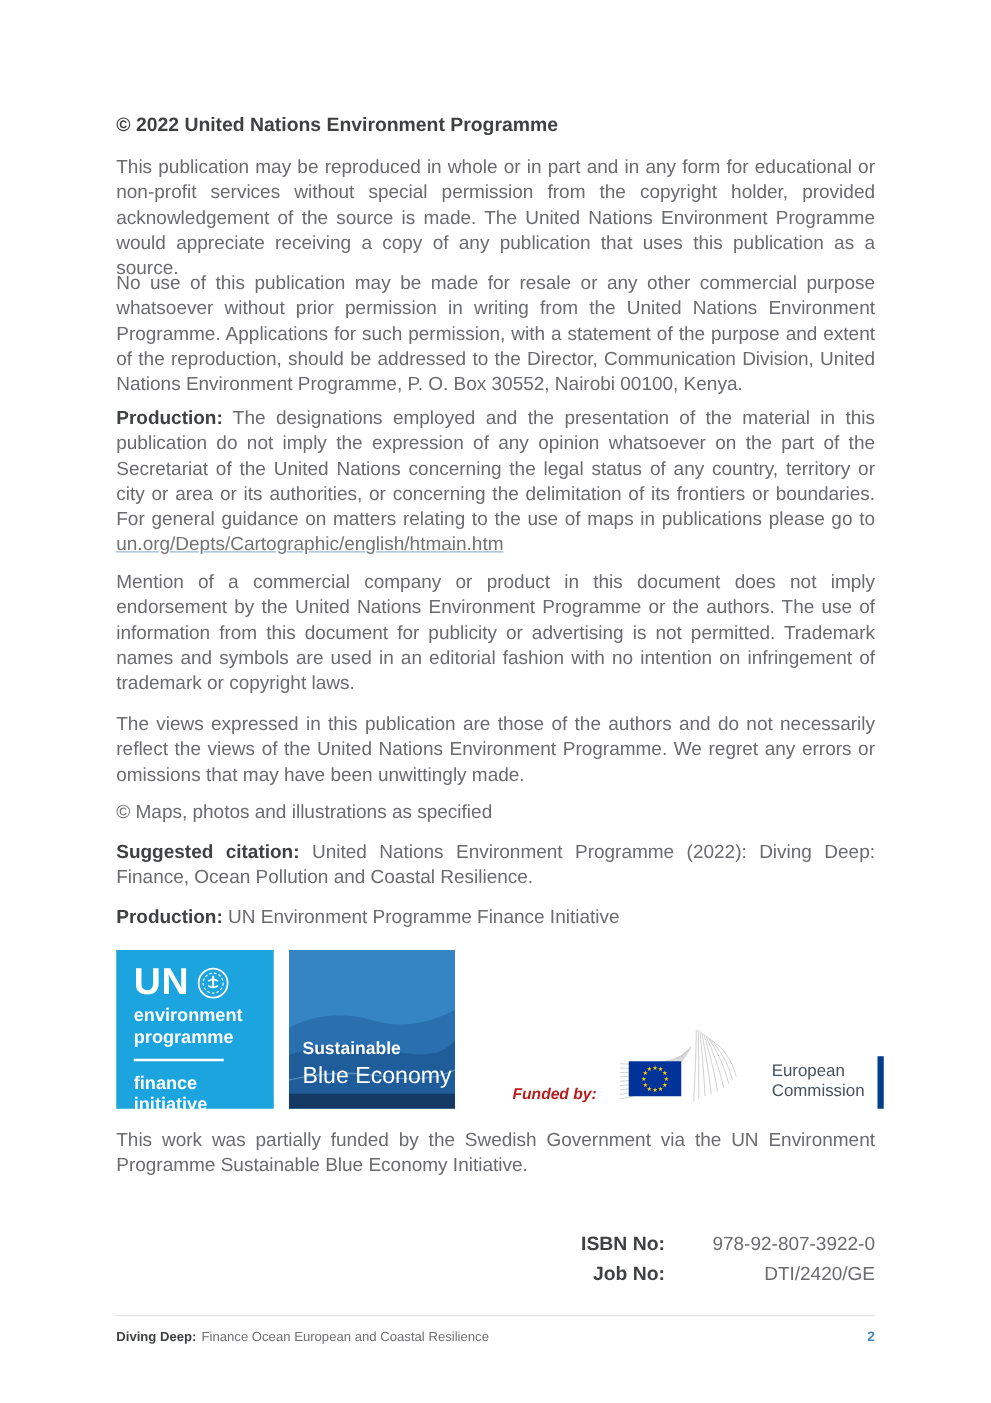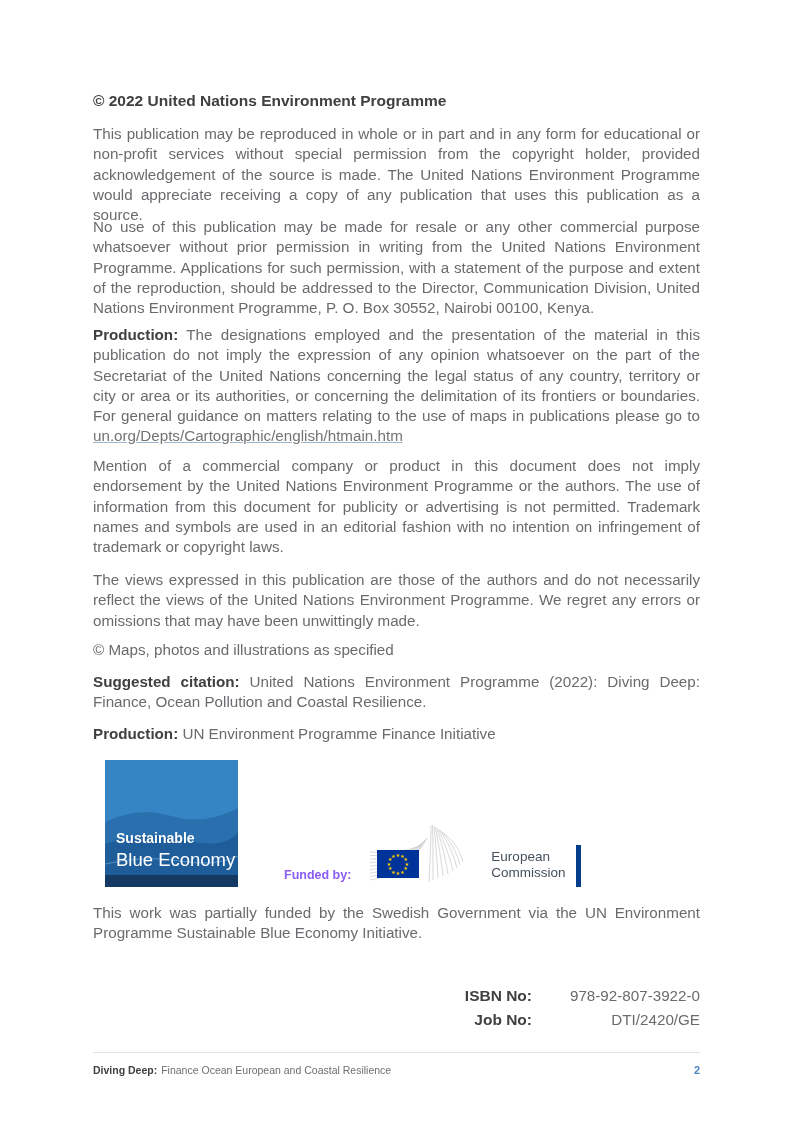--- a/index.html
+++ b/index.html
@@ -46,22 +46,22 @@
   }
   .sbe-text {
     position: absolute; left: 11px; top: 68px; color: #ffffff;
     line-height: 21px; white-space: nowrap;
   }
   .sbe-line1 { font-size: 14px; font-weight: bold; }
   .sbe-line2 { font-size: 18.5px; font-weight: normal; }
 
   .funding-group { display: flex; align-items: flex-end; margin-left: 46px; padding-bottom: 0; }
   .funded-by {
-    font-size: 12.5px; font-weight: bold; color: #8b5cf6;
-    margin-bottom: 8px; white-space: nowrap;
+    font-size: 12.5px; font-weight: bold; color: #b91c1c;
+    margin-bottom: 8px; white-space: nowrap; font-style: italic;
   }
   .ec-logo { display: flex; align-items: flex-end; margin-left: 18px; }
   .ec-text {
     color: #44505c; font-size: 13.5px; line-height: 15.5px;
     margin-left: 10px; margin-bottom: 10px; white-space: nowrap;
   }
   .ec-bar { width: 5px; height: 42px; background: #003e8c; margin-left: 10px; margin-bottom: 3px; }
 
   .funding-note { top: 903px; }
 
@@ -106,20 +106,39 @@
     <span>United Nations Environment Programme (2022): Diving Deep: Finance, Ocean Pollution and Coastal Resilience.</span>
   </p>
 
   <p class="abs body-para no-justify" style="top:724px">
     <span class="para-label">Production:</span>
     <span>UN Environment Programme Finance Initiative</span>
   </p>
 
   <div class="abs logos-row">
 
+    <div class="unep-logo">
+      <div class="unep-top">
+        <span class="unep-acronym">UN</span>
+        <span class="unep-emblem">
+          <svg width="27" height="27" viewBox="0 0 27 27">
+            <circle cx="13.5" cy="13.5" r="11.6" fill="none" stroke="#ffffff" stroke-width="1.4"></circle>
+            <circle cx="13.5" cy="13.5" r="8" fill="none" stroke="#ffffff" stroke-width="0.9" stroke-dasharray="2.2 1.6"></circle>
+            <path d="M13.5 7.5 L13.5 17" stroke="#ffffff" stroke-width="1.6" fill="none"></path>
+            <path d="M9.5 12 Q13.5 9 17.5 12" stroke="#ffffff" stroke-width="1.2" fill="none"></path>
+            <path d="M9.5 15.5 Q13.5 18.5 17.5 15.5" stroke="#ffffff" stroke-width="1.2" fill="none"></path>
+          </svg>
+        </span>
+      </div>
+      <div class="unep-line">environment</div>
+      <div class="unep-line">programme</div>
+      <div class="unep-divider"></div>
+      <div class="unep-line">finance</div>
+      <div class="unep-line">initiative</div>
+    </div>
 
     <div class="sbe-logo">
       <svg width="133" height="127" viewBox="0 0 133 127">
         <rect x="0" y="0" width="133" height="127" fill="#3584c4"></rect>
         <path d="M0,62 Q33,46 66,56 T133,48 L133,127 L0,127 Z" fill="#2a6fae"></path>
         <path d="M0,84 Q40,70 80,80 T133,72 L133,127 L0,127 Z" fill="#1e5d99"></path>
         <path d="M0,104 Q40,95 75,101 T133,96" fill="none" stroke="#6ea6d4" stroke-width="1" opacity="0.7"></path>
         <rect x="0" y="115" width="133" height="12" fill="#143a64"></rect>
       </svg>
       <div class="sbe-text">

